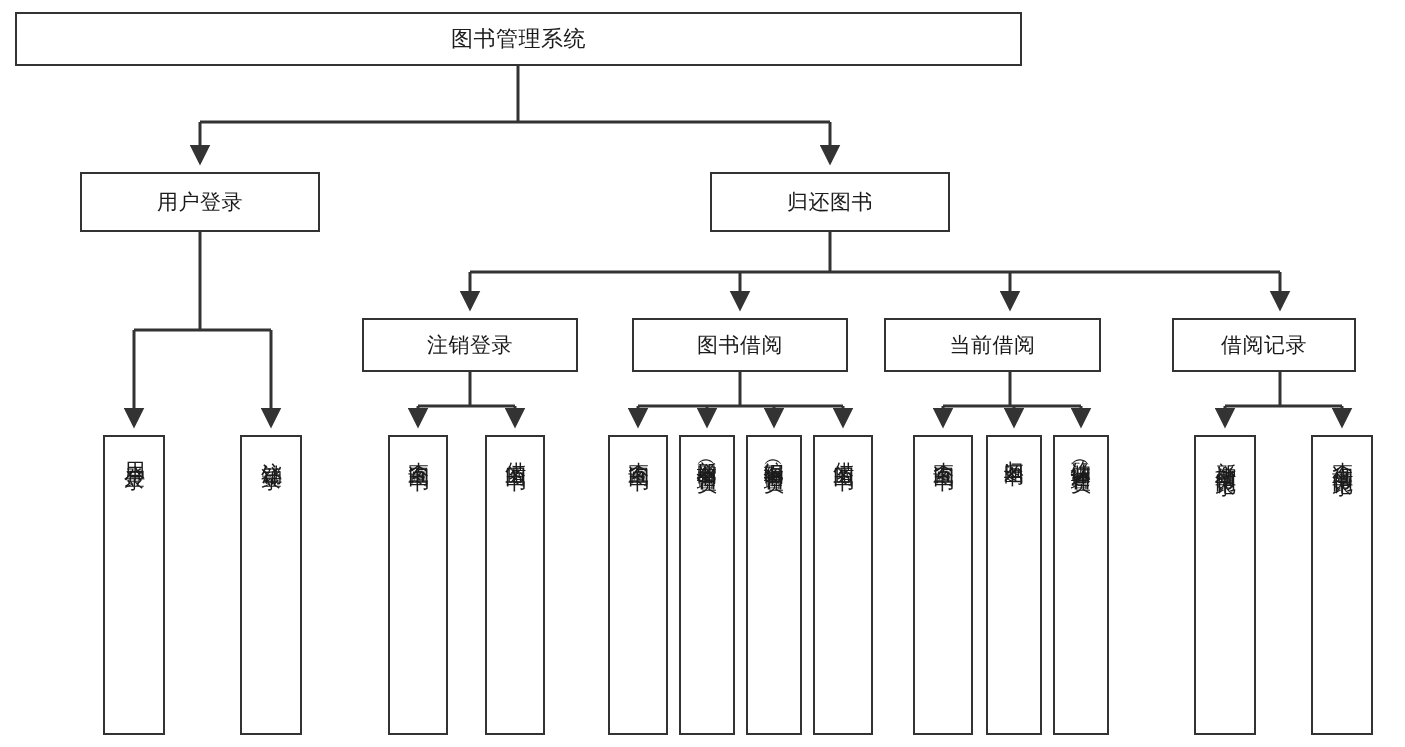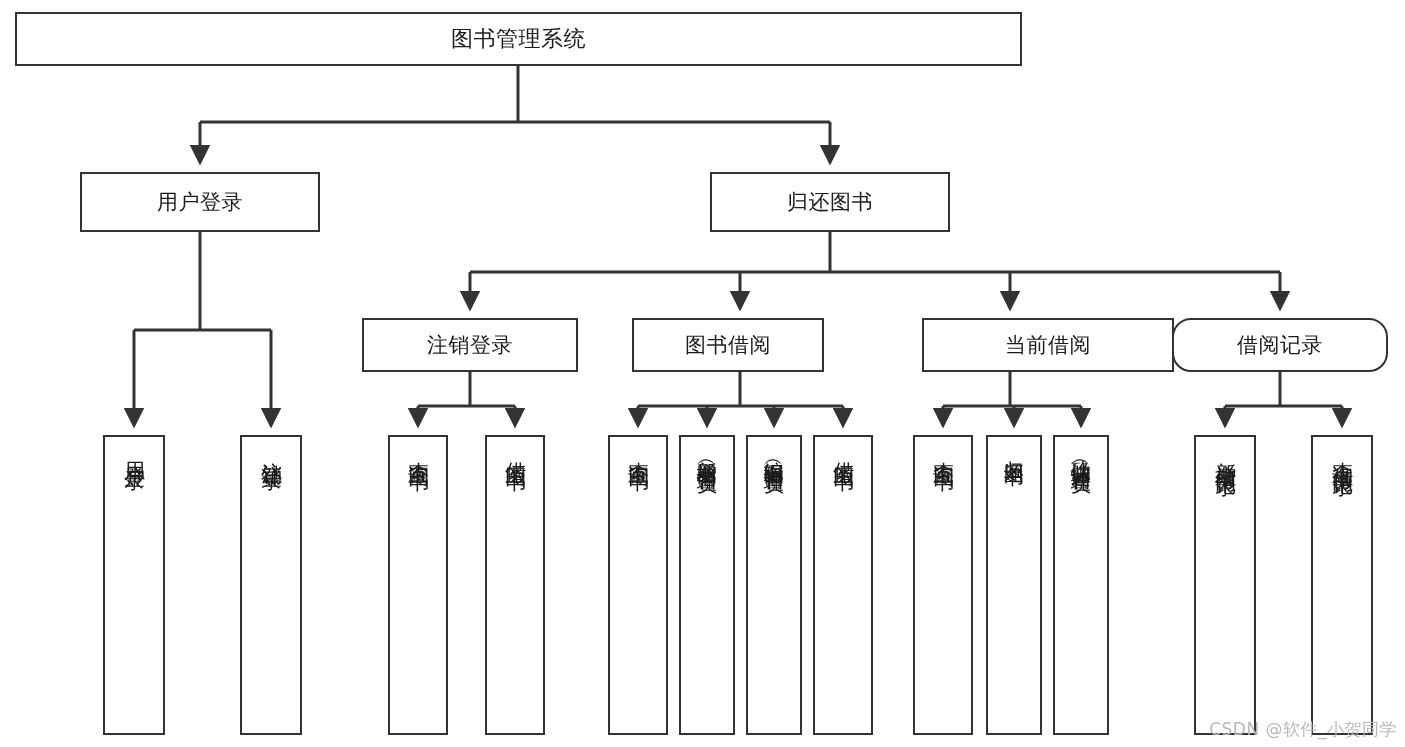--- a/index.html
+++ b/index.html
@@ -140,27 +140,27 @@
   <div class="node h" style="left:80px; top:172px; width:240px; height:60px;">
     <span class="node-label">用户登录</span>
   </div>
   <div class="node h" style="left:710px; top:172px; width:240px; height:60px;">
     <span class="node-label">归还图书</span>
   </div>
 
   <div class="node h" style="left:362px; top:318px; width:216px; height:54px;">
     <span class="node-label">注销登录</span>
   </div>
-  <div class="node h" style="left:632px; top:318px; width:192px; height:54px;">
+  <div class="node h" style="left:632px; top:318px; width:216px; height:54px;">
     <span class="node-label">图书借阅</span>
   </div>
-  <div class="node h" style="left:922px; top:318px; width:252px; height:54px;">
+  <div class="node h" style="left:884px; top:318px; width:217px; height:54px;">
     <span class="node-label">当前借阅</span>
   </div>
-  <div class="node h" style="left:1172px; top:318px; width:216px; height:54px;border-radius:19px;">
+  <div class="node h" style="left:1172px; top:318px; width:184px; height:54px;">
     <span class="node-label">借阅记录</span>
   </div>
 
   <div class="node v" style="left:103px; top:435px; width:62px; height:300px;">
     <span class="node-label">用户登录</span>
   </div>
   <div class="node v" style="left:240px; top:435px; width:62px; height:300px;">
     <span class="node-label">注销登录</span>
   </div>
 
@@ -194,15 +194,14 @@
     <span class="node-label">确认归还（管理员）</span>
   </div>
 
   <div class="node v" style="left:1194px; top:435px; width:62px; height:300px;">
     <span class="node-label">新增借阅记录</span>
   </div>
   <div class="node v" style="left:1311px; top:435px; width:62px; height:300px;">
     <span class="node-label">查询借阅记录</span>
   </div>
 
-  <div id="watermark">CSDN @软件_小贺同学</div>
 
 </div>
 
 </body></html>

